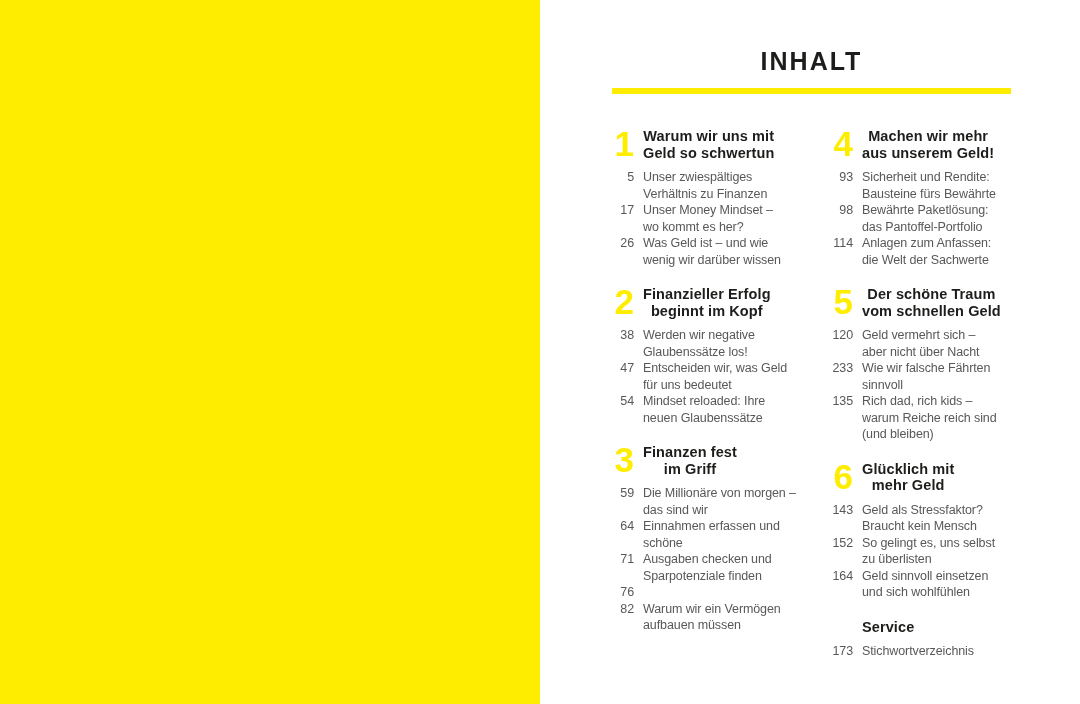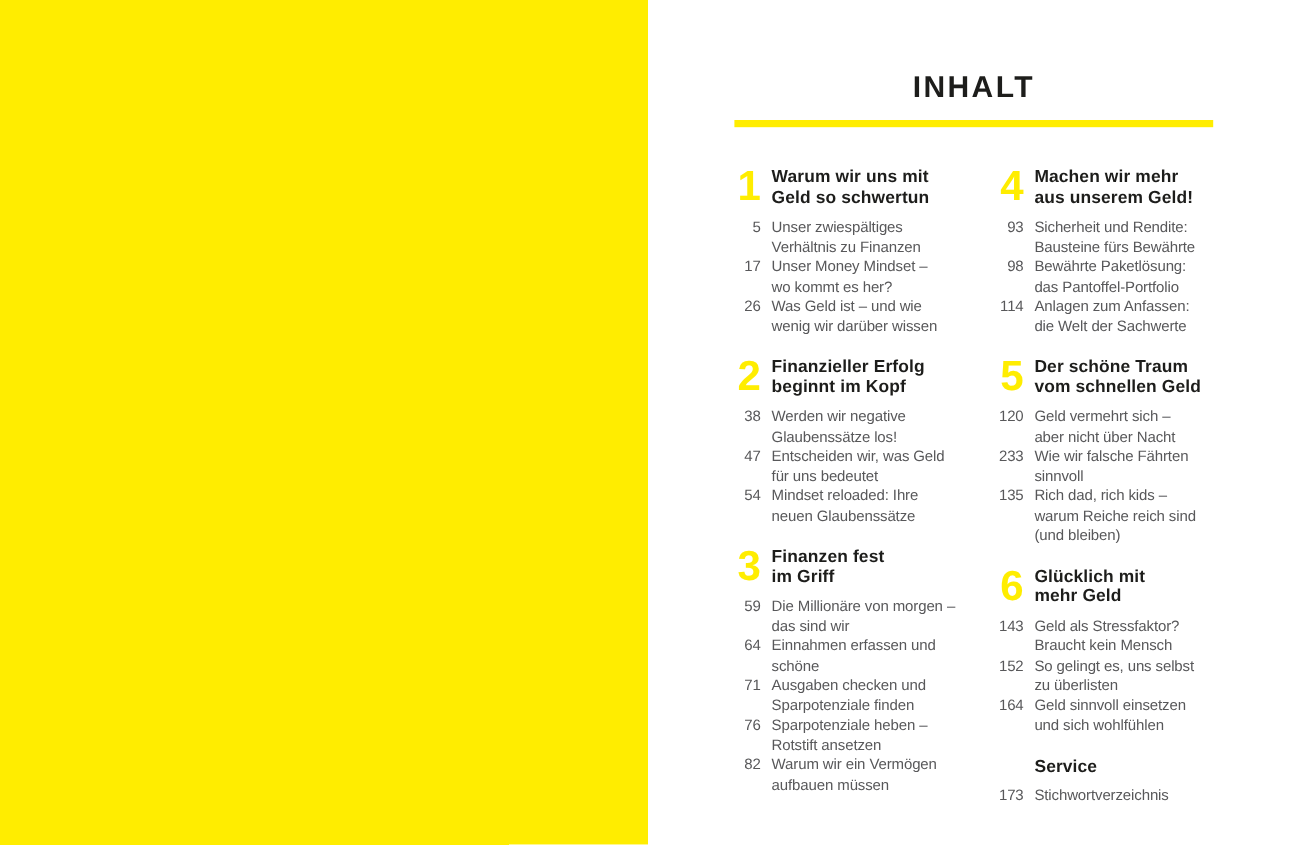--- a/index.html
+++ b/index.html
@@ -17,21 +17,20 @@
   }
   .right-page {
     width:540px; height:704px; flex:none;
     background:#ffffff;
     position:relative;
   }
   .content {
     margin-left:72px;
     width:399px;
     padding-top:47px;
-    margin-top:12px;
   }
   .page-title {
     font-size:25px;
     line-height:28px;
     font-weight:bold;
     letter-spacing:2px;
     text-align:center;
     color:#1D1D1B;
   }
   .title-rule {
@@ -60,20 +59,21 @@
     font-weight:bold;
     color:#FFED00;
   }
   .chapter-title {
     font-size:14.5px;
     line-height:16.5px;
     font-weight:bold;
     color:#1D1D1B;
     letter-spacing:0.1px;
     white-space:pre;
+    text-align:center;
   }
   .entries { margin-top:8px; }
   .entry {
     font-size:12.5px;
     line-height:16.5px;
     color:#58585A;
     letter-spacing:-0.1px;
   }
   .entry-page { color:#58585A; }
   .entry-text { white-space:pre; }
@@ -161,22 +161,20 @@
                 <div class="entry-text">Einnahmen erfassen und
 schöne</div>
               </div>
               <div class="row entry">
                 <div class="num-cell entry-page">71</div>
                 <div class="entry-text">Ausgaben checken und
 Sparpotenziale finden</div>
               </div>
               <div class="row entry">
                 <div class="num-cell entry-page">76</div>
-                <div class="entry-text">Sparpotenziale heben –
-Rotstift ansetzen</div>
               </div>
               <div class="row entry">
                 <div class="num-cell entry-page">82</div>
                 <div class="entry-text">Warum wir ein Vermögen
 aufbauen müssen</div>
               </div>
             </div>
           </section>
 
         </div>

